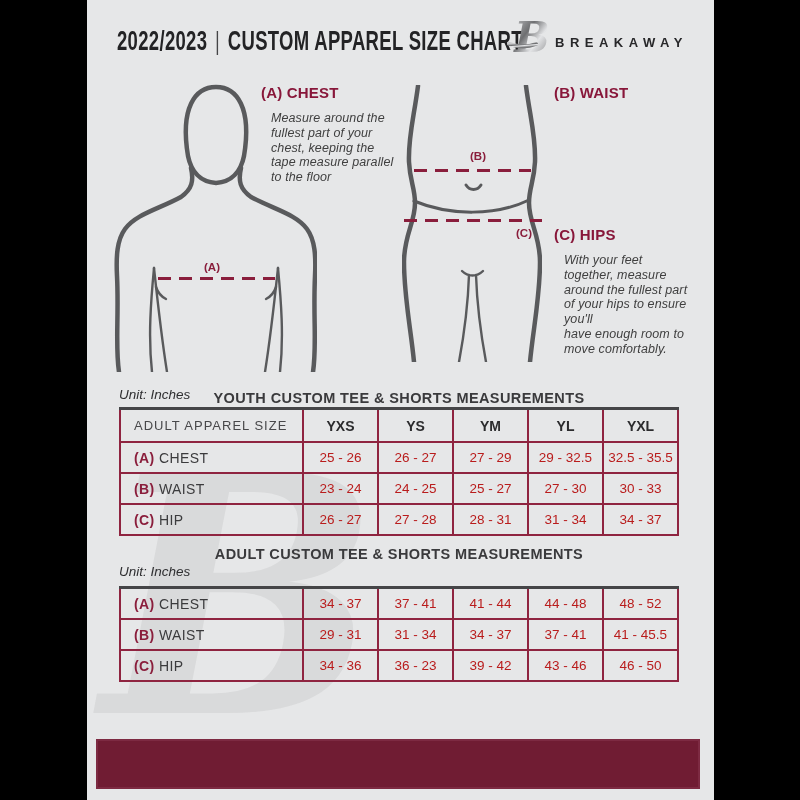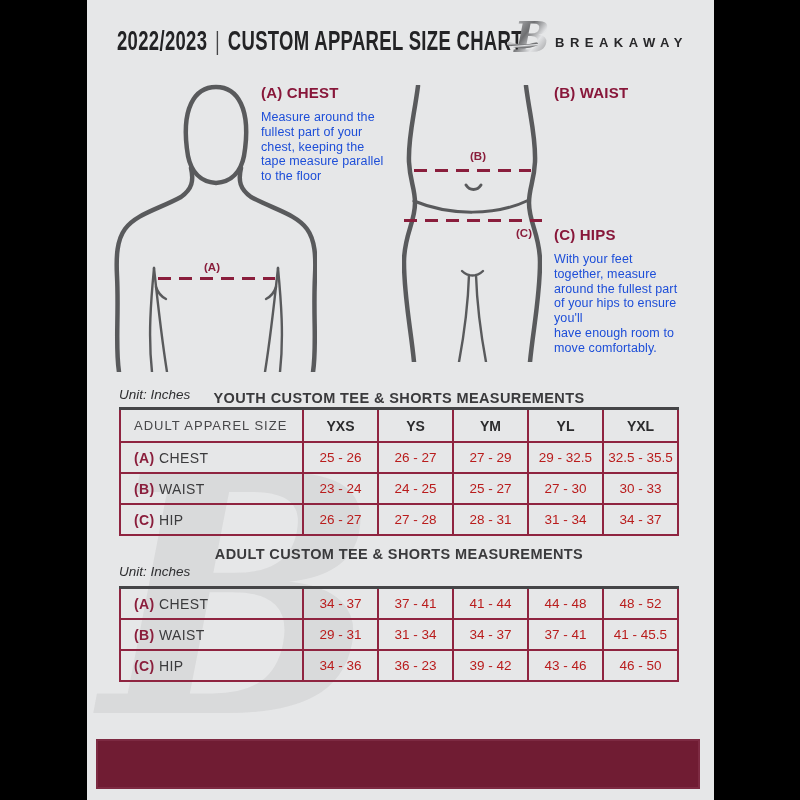--- a/index.html
+++ b/index.html
@@ -23,21 +23,21 @@
   .fig .outline{stroke-width:4.5px;}
   .fig .thin{stroke-width:2.4px;}
   .fig .mid{stroke-width:3px;}
 
   .dash{position:absolute;height:3px;z-index:1;
         background:repeating-linear-gradient(90deg,#8a1e3c 0,#8a1e3c 13px,transparent 13px,transparent 21px);}
   .marker{position:absolute;font-weight:bold;font-size:11.5px;color:#8a1e3c;z-index:1;}
 
   .inst{position:absolute;width:150px;}
   .inst h3{margin:0 0 9px 0;font-size:15px;font-weight:bold;color:#88173a;letter-spacing:.2px;}
-  .inst p{margin:0;font-size:12.5px;line-height:1.18;color:#1d4ed8;
+  .inst p{margin:10px;font-size:12.5px;line-height:1.18;font-style:italic;color:#404040;
           white-space:pre-line;letter-spacing:.1px;}
 
   
   .tbl-title{position:absolute;left:32px;width:560px;text-align:center;font-size:14.5px;
              font-weight:bold;color:#3a3a3c;letter-spacing:.4px;z-index:1;}
   .tbl-unit{position:absolute;left:32px;width:560px;text-align:left;font-size:13.5px;
             font-style:italic;color:#2e2e30;z-index:1;}
   table.size-table{position:absolute;left:32px;width:560px;border-collapse:collapse;table-layout:fixed;
             z-index:1;border-top:3px solid #454547;border-bottom:2px solid #8f2440;
             border-left:2px solid #8f2440;border-right:2px solid #8f2440;}

